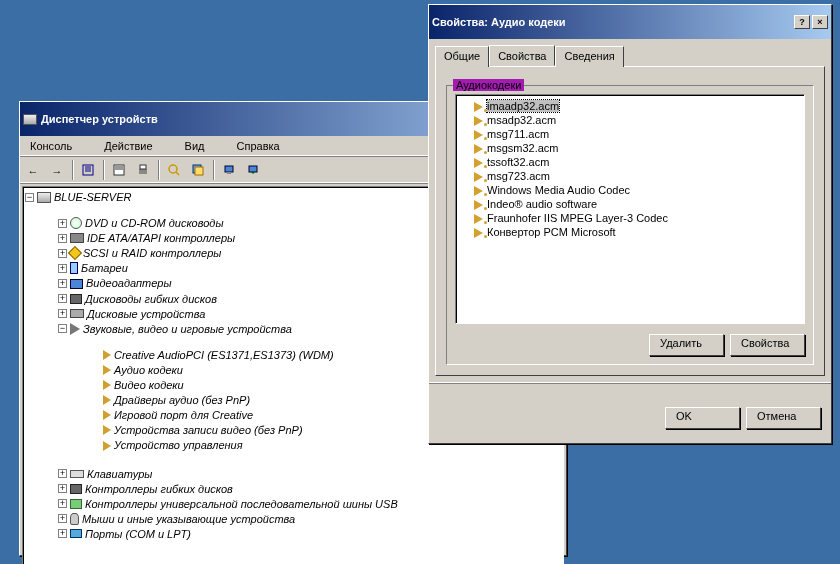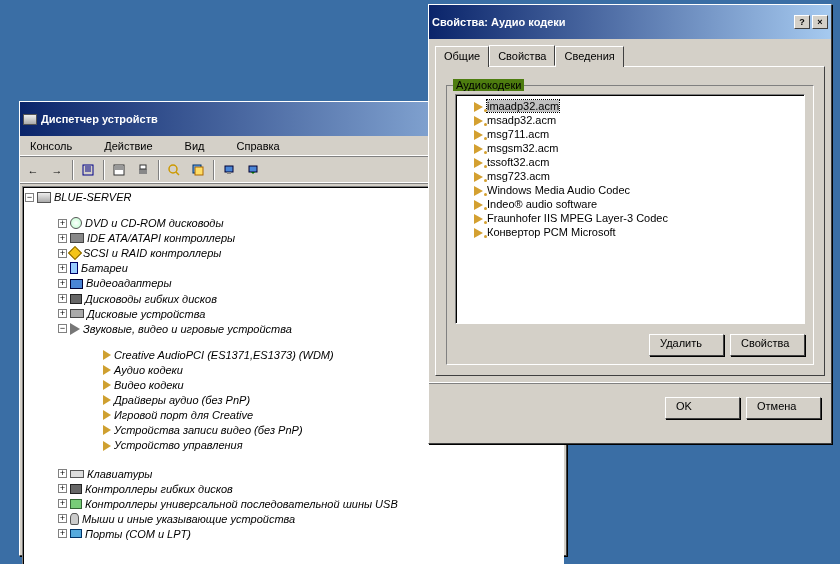--- a/index.html
+++ b/index.html
@@ -21,27 +21,27 @@
 .tree ul { list-style: none; margin: 12px; padding-left: 21px; }
 .tbox { display: inline-block; width: 9px; height: 9px; border: 1px solid #808080; text-align: center; line-height: 7px; font-size: 9px; margin-right: 3px; cursor: default; background: #fff; vertical-align: middle; }
 .ticon { display: inline-block; width: 16px; height: 14px; vertical-align: middle; margin-right: 3px; }
 .tlabel { vertical-align: middle; cursor: default; }
 
 .tabstrip { display: flex; padding: 6px 12px 0 6px; }
 .tab { padding: 3px 8px; border: 1px solid; border-color: #fff #404040 #fff #fff; border-bottom: none; background: #d4d0c8; margin-right: 0px; cursor: default; position: relative; top: 1px; }
 .tab.active { border-bottom: 1px solid #d4d0c8; z-index: 2; padding-top:4px; top:0; }
 .tabpanel { margin: 0 6px 6px 6px; border: 1px solid; border-color: #fff #404040 #404040 #fff; padding: 10px; }
 .groupbox { border: 1px solid; border-color: #808080 #fff #fff #808080; padding: 8px; position: relative; margin-top: 8px; }
-.grouplabel { position: absolute; top: -7px; left: 6px; background: #4d7c0f; padding: 0 3px; }
+.grouplabel { position: absolute; top: -7px; left: 6px; background: #a21caf; padding: 0 3px; }
 .codeclist { background: #fff; border: 1px solid; border-color: #808080 #fff #fff #808080; box-shadow: inset 1px 1px 0 #000; height: 230px; padding: 4px; overflow: auto; }
 .codecitem { padding: 1px 0; cursor: default; display:flex; align-items:flex-end; }
 .codecitem.sel span.tlabel { background: #c0c0c0; outline: 1px dotted #000; }
 .btnrow { display: flex; justify-content: flex-end; gap: 6px; margin-top: 10px; }
 .btn { min-width: 75px; height: 22px; border: 1px solid; border-color: #fff #404040 #404040 #fff; background: #d4d0c8; box-shadow: 1px 1px 0 #000; text-align: left; padding: 2px 10px; cursor: default; }
-.mainbtns { display: flex; justify-content: flex-end; gap: 6px; padding: 14px 10px; border-top: 1px solid #fff; box-shadow: inset 0 1px 0 #808080; }
+.mainbtns { display: flex; justify-content: flex-end; gap: 6px; padding: 24px 10px; border-top: 1px solid #fff; box-shadow: inset 0 1px 0 #808080; }
 
 
 .i-pc { background: linear-gradient(#eee,#aaa); border:1px solid #555; width:14px; height:11px; }
 .i-disc { border-radius:50%; background:radial-gradient(#fff,#bfc); border:1px solid #555; width:12px; height:12px; }
 .i-ctrl { background:#888; border:1px solid #444; width:14px; height:10px; }
 .i-diamond { width:10px; height:10px; background:#f5c518; transform:rotate(45deg); border:1px solid #806000; }
 .i-batt { background:#9cf; border:1px solid #006; width:8px; height:12px; }
 .i-mon { background:#4a85d6; border:1px solid #003; width:13px; height:10px; }
 .i-fd { background:#666; border:1px solid #222; width:12px; height:10px; }
 .i-hdd { background:#aaa; border:1px solid #444; width:14px; height:9px; }

